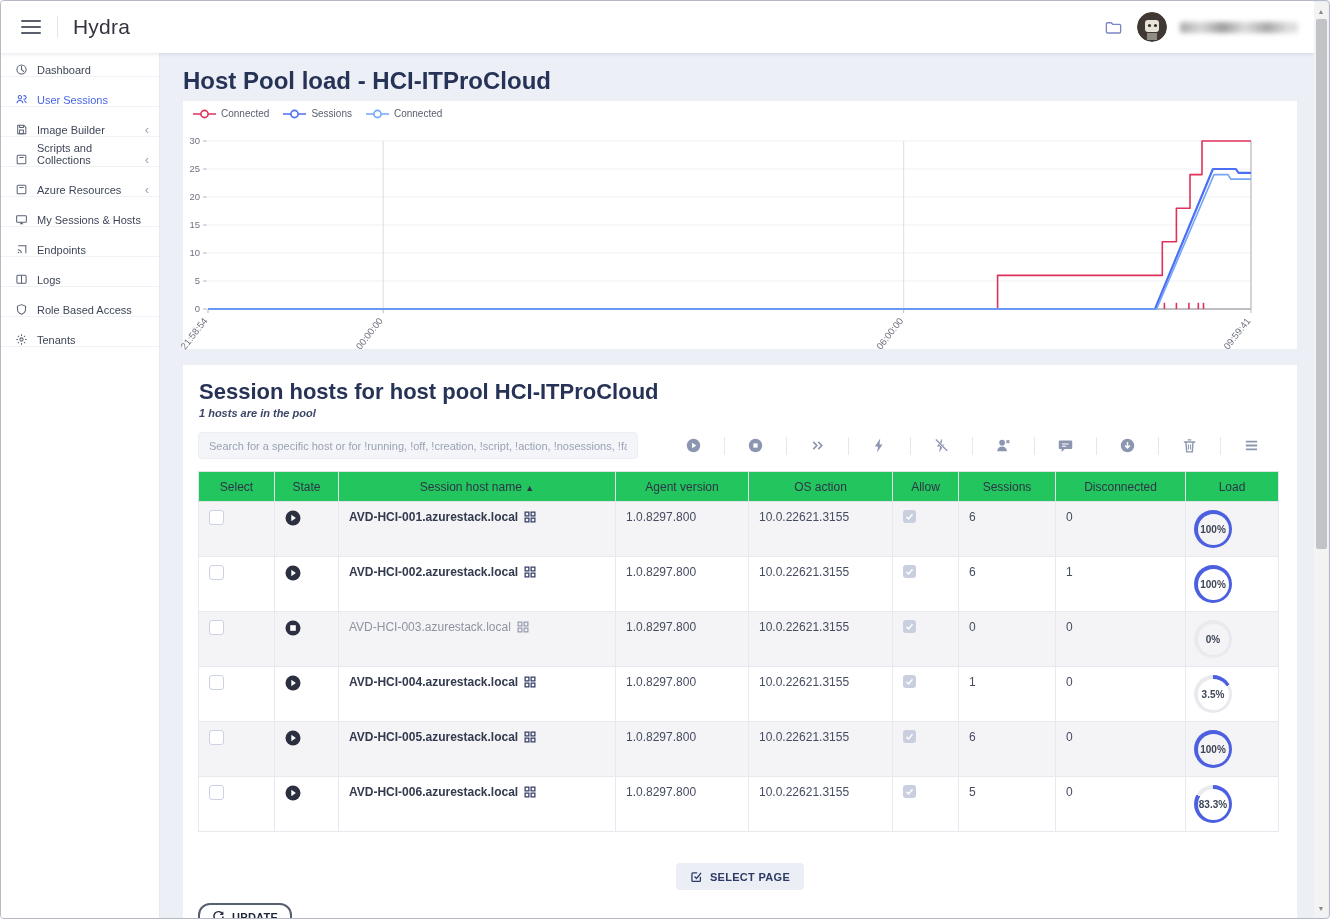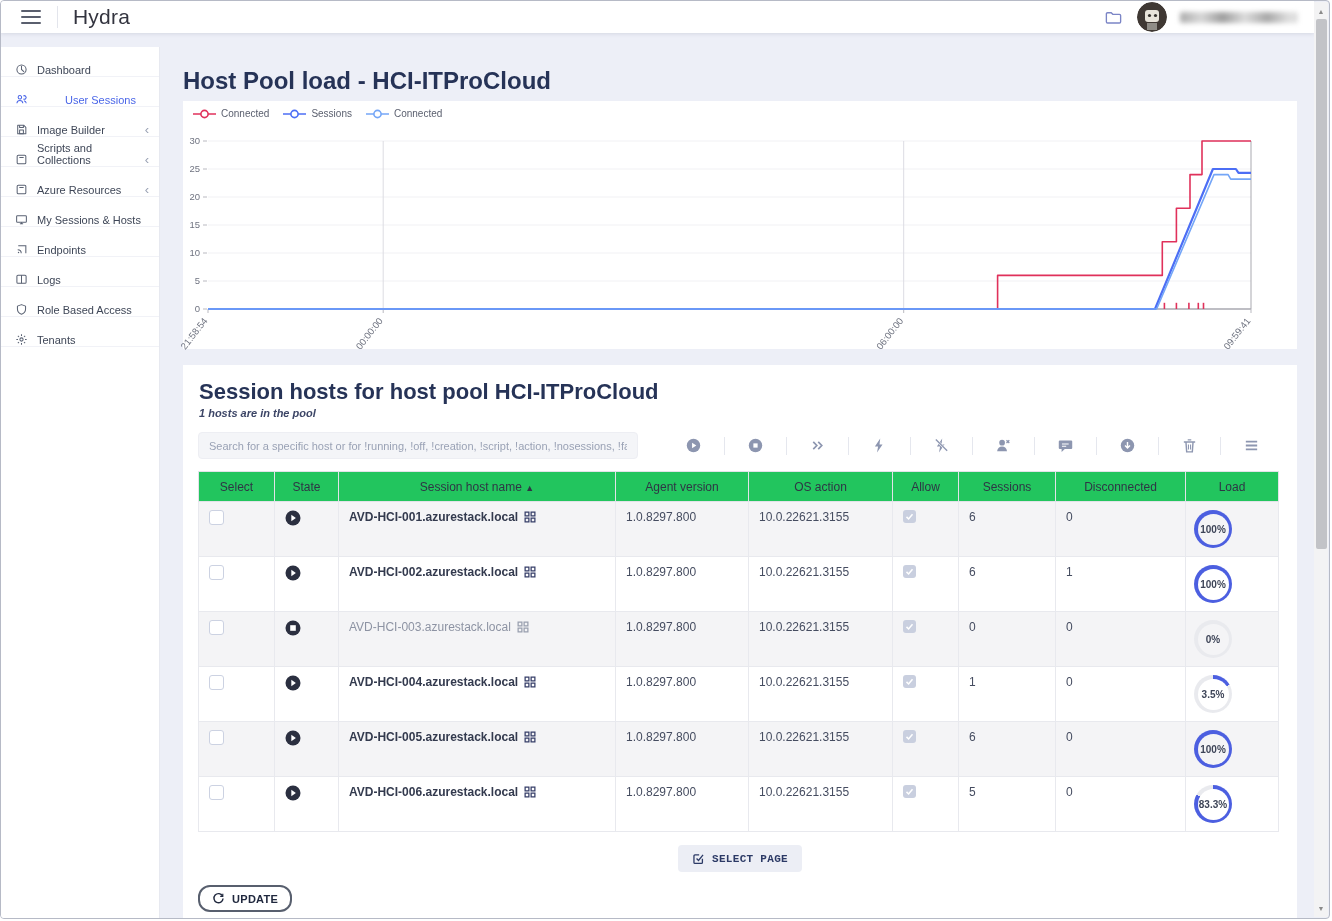--- a/index.html
+++ b/index.html
@@ -1,35 +1,35 @@
 <!DOCTYPE html>
 <html><head>
 <meta charset="utf-8">
 <style>
   html,body{margin:0;padding:0;background:#fff;font-family:"Liberation Sans",sans-serif;}
   *{box-sizing:border-box;}
   .frame{position:relative;width:1330px;height:919px;border:1px solid #b6bac6;border-radius:4px;background:#edeff7;overflow:hidden;}
 
   
-  .topbar{position:absolute;top:0;left:0;right:15px;height:32px;background:#fff;box-shadow:0 1px 4px rgba(40,50,80,.12);z-index:6;display:flex;align-items:center;justify-content:space-between;}
+  .topbar{position:absolute;top:0;left:0;right:15px;height:52px;background:#fff;box-shadow:0 1px 4px rgba(40,50,80,.12);z-index:6;display:flex;align-items:center;justify-content:space-between;}
   .burger{width:20px;height:14px;margin-left:20px;display:flex;flex-direction:column;justify-content:space-between;cursor:pointer;}
   .burger i{display:block;height:2px;background:#5a5f6e;border-radius:1px;}
   .tb-div{width:1px;height:22px;background:#e3e5ec;margin:0 15px 0 16px;}
   .apptitle{font-size:21px;color:#33343f;font-weight:500;letter-spacing:.2px;}
   .tb-right{margin-left:auto;display:flex;align-items:center;gap:13px;margin-right:16px;}
   .folder{display:flex;cursor:pointer;}
   .avatar{width:30px;height:30px;border-radius:50%;overflow:hidden;cursor:pointer;flex:0 0 auto;}
   .redact{width:118px;height:11px;border-radius:2px;background:linear-gradient(90deg,#ababab,#d8d8d8 18%,#9d9d9d 36%,#dcdcdc 55%,#a8a8a8 74%,#dedede 92%);filter:blur(2.5px);}
 
   
   .sidebar{position:absolute;top:46px;left:0;bottom:0;width:159px;background:#fff;border-right:1px solid #e7e9f0;z-index:4;}
   .side-item{display:flex;align-items:flex-end;height:30px;padding:0 10px 0 14px;border-bottom:1px solid #f1f2f7;color:#3e4657;font-size:11px;cursor:pointer;}
   .side-item .sicon{display:flex;margin-right:9px;color:#5a6273;}
   .side-item .sicon svg{width:13px;height:13px;}
-  .side-item.active{color:#4a66e8;gap:28px;}
+  .side-item.active{color:#4a66e8;}
   .side-item.active .sicon{color:#4a66e8;}
   .chev{margin-left:auto;color:#98a0b3;font-size:13px;line-height:1;}
 
   
   .main{position:absolute;top:46px;left:160px;right:15px;bottom:0;background:#edeff7;overflow:hidden;}
   h1.pagetitle{margin:20px 0 6px 22px;font-size:24px;font-weight:bold;color:#263357;}
   .card{background:#fff;width:1114px;margin-left:22px;}
   .chartcard{height:248px;}
   .legend{display:flex;gap:14px;padding:7px 10px 2px;align-items:center;}
   .lg{display:flex;align-items:center;gap:4px;font-size:10px;color:#5a5f6e;cursor:pointer;}
@@ -56,21 +56,21 @@
   .hostname{display:flex;align-items:center;gap:6px;font-weight:bold;color:#333a4e;}
   .hostname .grid{display:flex;color:#39406a;}
   tr.dim .hostname{font-weight:normal;color:#8d93a3;}
   tr.dim .hostname .grid{color:#9aa0b0;}
   .cbx{width:15px;height:15px;border:1px solid #ccd2e2;border-radius:3px;background:#fff;cursor:pointer;}
   .allow{width:13px;height:13px;border-radius:3px;background:#c9cfdf;display:flex;align-items:center;justify-content:center;}
   .ring{width:38px;height:38px;border-radius:50%;position:relative;display:flex;align-items:center;justify-content:center;margin-top:2px;}
   .ring::before{content:"";position:absolute;inset:3.5px;border-radius:50%;background:var(--cbg,#fff);}
   .ring span{position:relative;font-size:10px;font-weight:bold;color:#3e4558;}
 
-  .btnrow{display:flex;justify-content:center;margin-top:13px;font-family:Liberation Mono, monospace;}
+  .btnrow{display:flex;justify-content:center;margin-top:31px;}
   .selectpage{display:flex;align-items:center;gap:7px;background:#eceef5;border:none;border-radius:4px;padding:7px 14px;font-size:11px;font-weight:bold;color:#2c3a66;font-family:inherit;cursor:pointer;letter-spacing:.3px;}
   .update{display:flex;align-items:center;gap:7px;background:#fff;border:2px solid #585f6e;border-radius:12px;padding:5px 12px;margin:13px 0 0 15px;font-size:11px;font-weight:bold;color:#20283e;font-family:inherit;cursor:pointer;letter-spacing:.3px;}
 
   
   .scrollbar{position:absolute;top:1px;right:1px;bottom:1px;width:14px;background:#f3f3f4;z-index:10;}
   .sb-up,.sb-down{position:absolute;left:0;width:14px;height:14px;display:flex;align-items:center;justify-content:center;font-size:7px;color:#8a8a8a;cursor:pointer;}
   .sb-up{top:2px;} .sb-down{bottom:2px;}
   .sb-thumb{position:absolute;top:17px;left:1.5px;width:11px;height:530px;background:#c2c3c7;border-radius:2px;cursor:pointer;}
 </style>
 </head>

